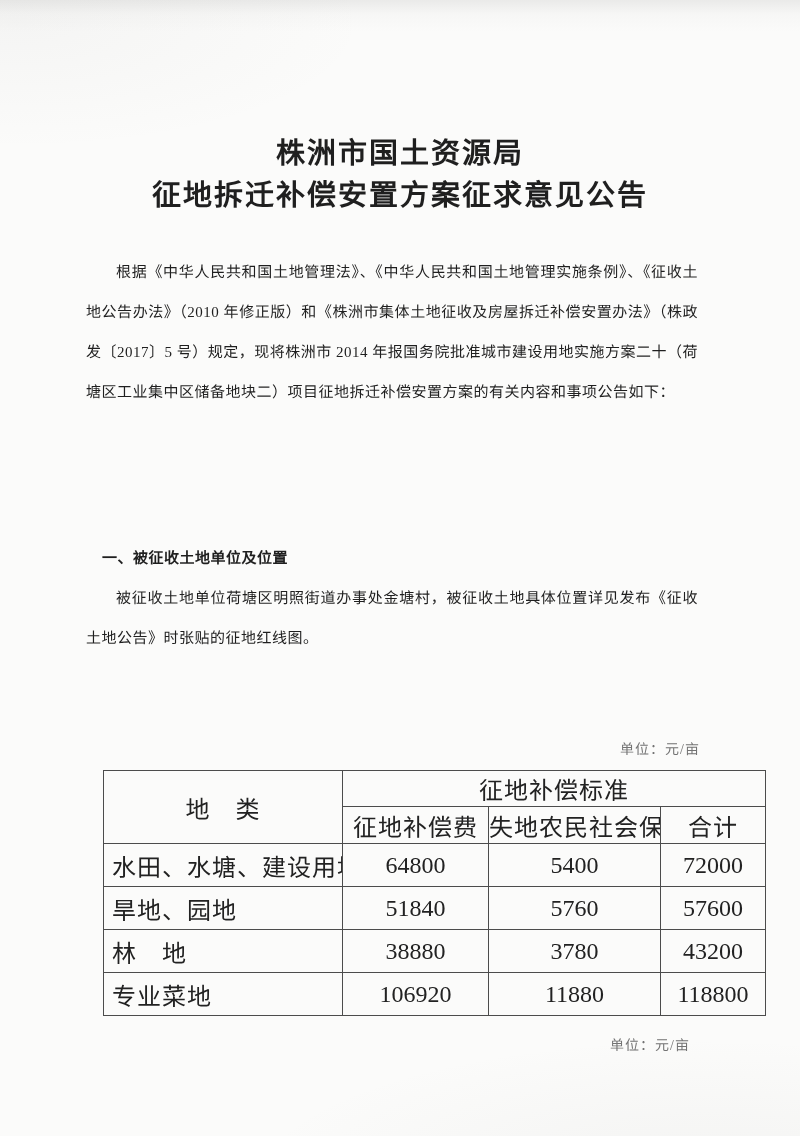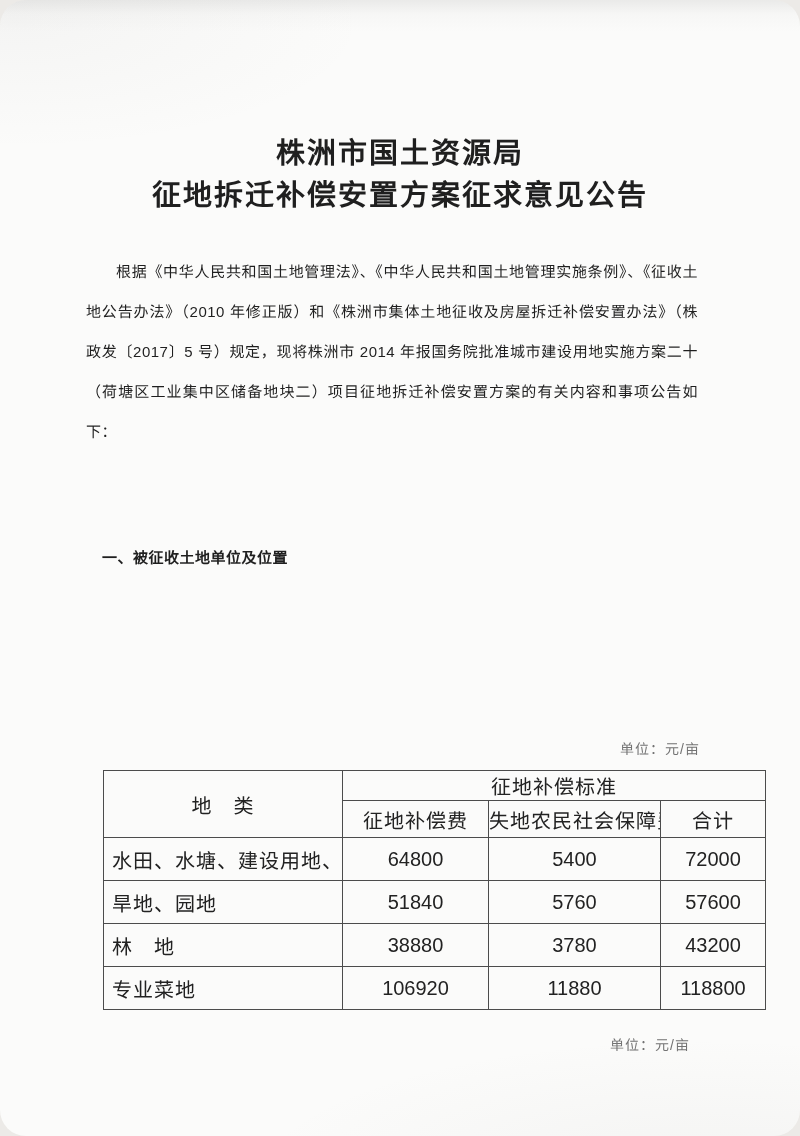--- a/index.html
+++ b/index.html
@@ -7,23 +7,22 @@
     padding: 0;
     background: #eceae7;
   }
   .page {
     position: relative;
     width: 800px;
     height: 1136px;
     margin: 0 auto;
     background: #fbfbfa;
     overflow: hidden;
-    font-family: Liberation Sans, sans-serif;
+    font-family: Liberation Serif, serif;
     color: #1f1f1f;
-    border-radius: 26px;
   }
   
   .page::before {
     content: "";
     position: absolute;
     inset: 0;
     background:
       linear-gradient(180deg, rgba(110,110,108,0.12) 0px, rgba(110,110,108,0.03) 14px, rgba(0,0,0,0) 32px),
       radial-gradient(700px 220px at 88% 104%, rgba(140,140,135,0.07), rgba(0,0,0,0) 65%),
       radial-gradient(500px 180px at 2% 2%, rgba(130,130,128,0.05), rgba(0,0,0,0) 70%);
@@ -67,21 +66,21 @@
   .unit-top    { top: 738px;  right: 100px; }
   .unit-bottom { top: 1034px; right: 110px; }
 
   table.comp-table {
     position: absolute;
     left: 103px;
     top: 770px;
     width: 662px;
     border-collapse: collapse;
     table-layout: fixed;
-    font-size: 20px;
+    font-size: 24px;
     color: #222;
   }
   .comp-table th, .comp-table td {
     border: 1px solid #4c4c4c;
     font-weight: normal;
     padding: 0;
     overflow: hidden;
     white-space: nowrap;
   }
   .comp-table thead tr.h1 { height: 30px; }
@@ -97,20 +96,21 @@
 <div class="page">
 
   <div class="title title-l1">株洲市国土资源局</div>
 
   <div class="title title-l2">征地拆迁补偿安置方案征求意见公告</div>
 
   <p class="body-text indent intro">根据《中华人民共和国土地管理法》、《中华人民共和国土地管理实施条例》、《征收土地公告办法》（2010 年修正版）和《株洲市集体土地征收及房屋拆迁补偿安置办法》（株政发〔2017〕5 号）规定，现将株洲市 2014 年报国务院批准城市建设用地实施方案二十（荷塘区工业集中区储备地块二）项目征地拆迁补偿安置方案的有关内容和事项公告如下：</p>
 
   <p class="body-text sec1-heading">一、被征收土地单位及位置</p>
 
+  <p class="body-text indent sec1-body">被征收土地单位荷塘区明照街道办事处金塘村，被征收土地具体位置详见发布《征收土地公告》时张贴的征地红线图。</p>
 
 
   <div class="unit-label unit-top">单位：元/亩</div>
 
   <table class="comp-table">
     <colgroup>
       <col style="width:239px">
       <col style="width:146px">
       <col style="width:172px">
       <col style="width:105px">

